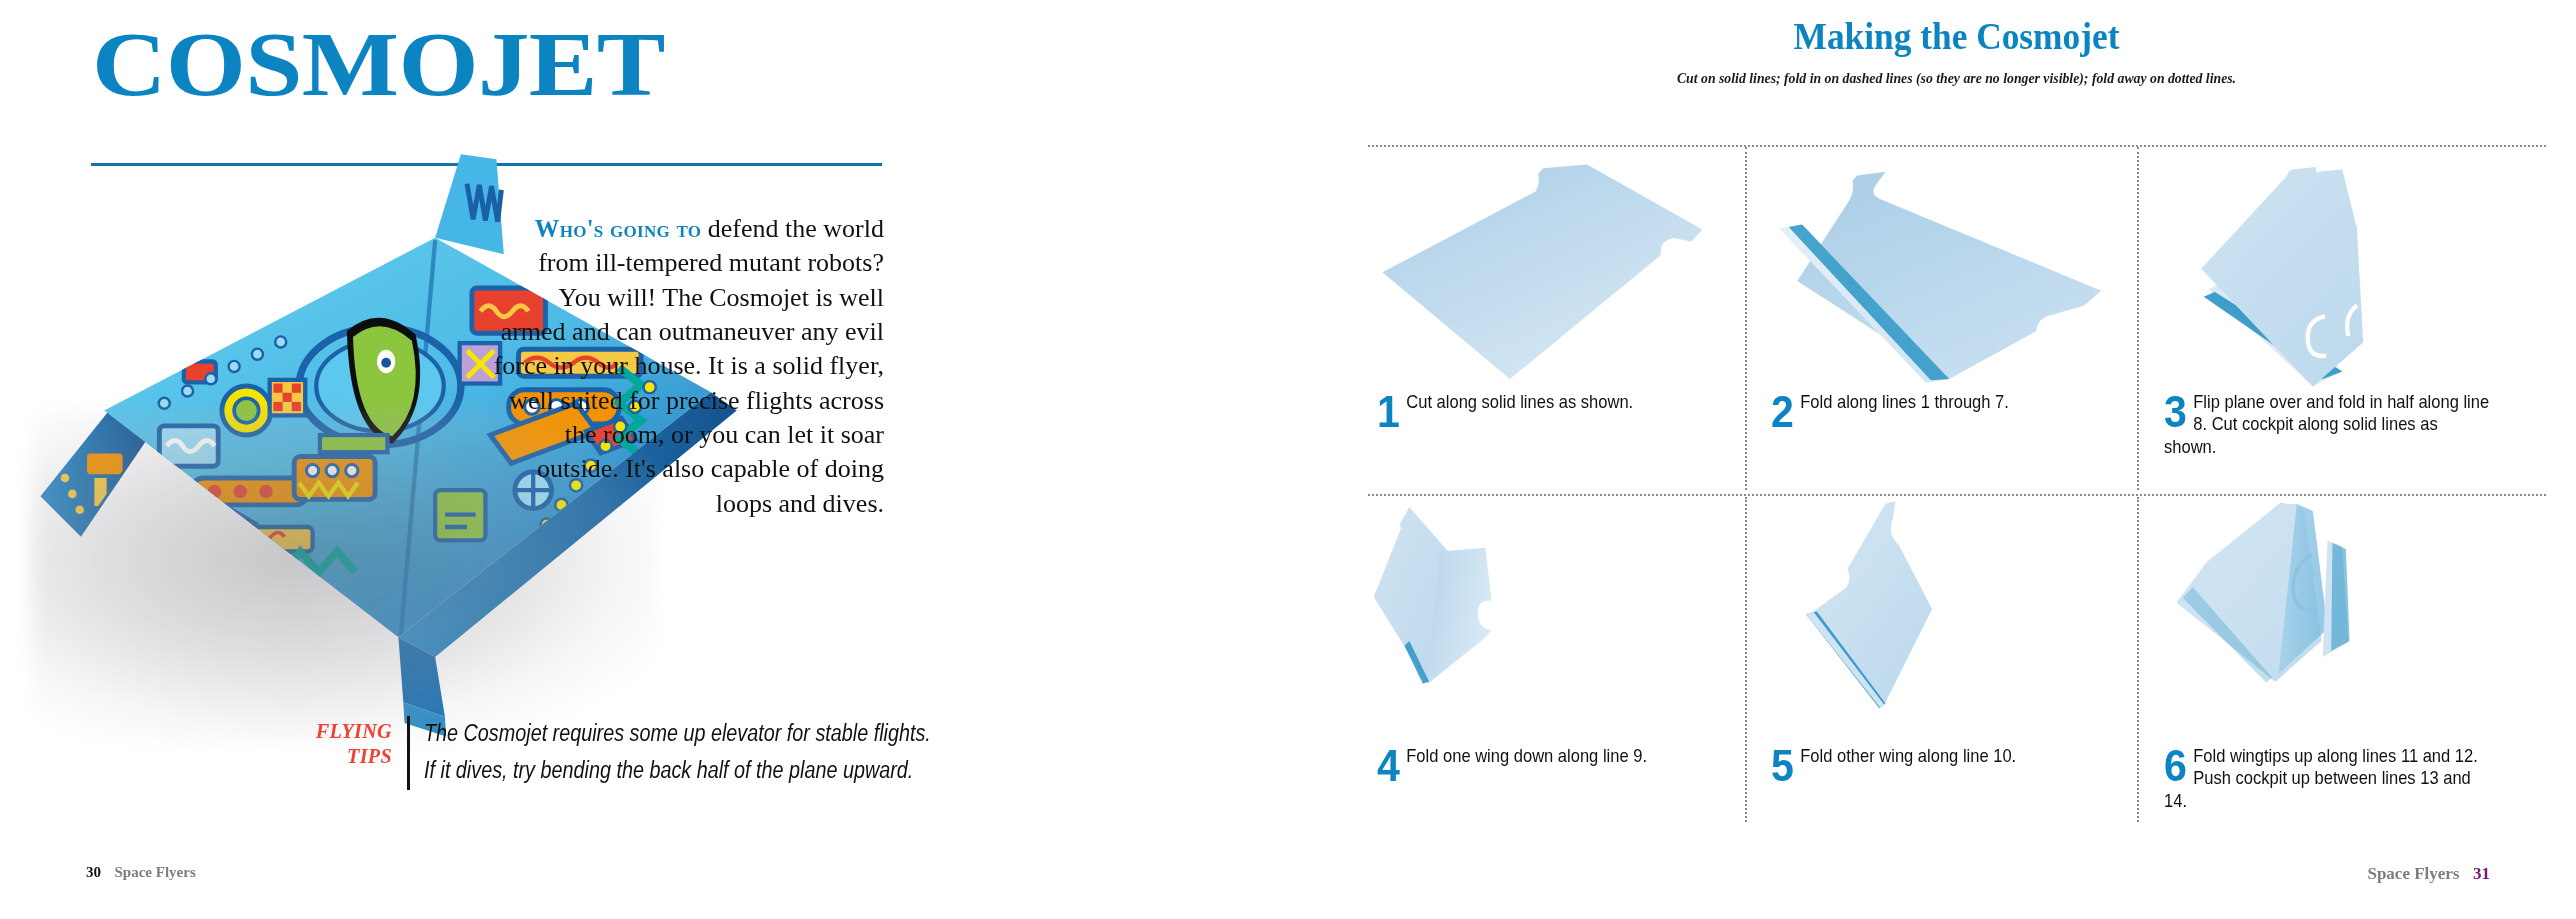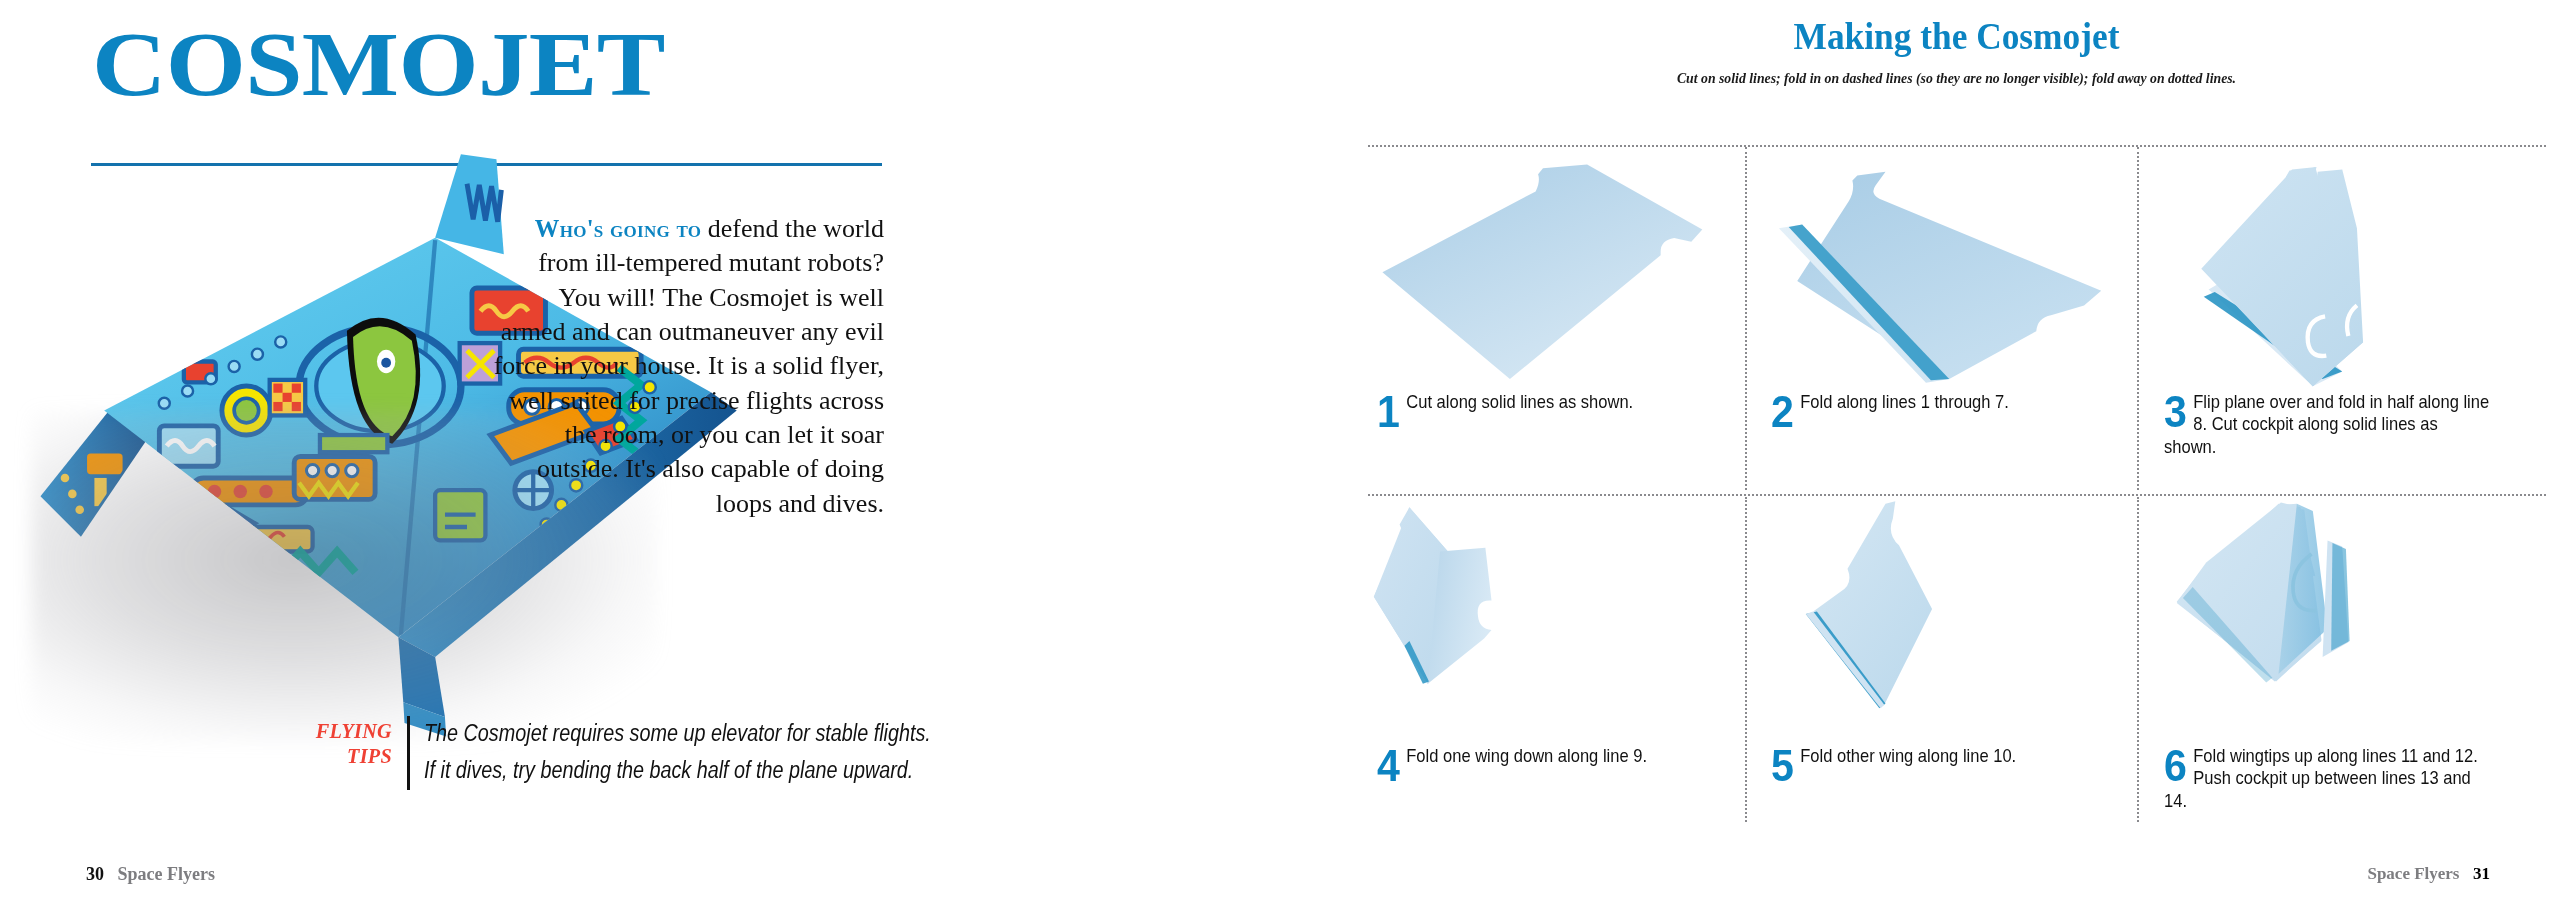--- a/index.html
+++ b/index.html
@@ -55,31 +55,31 @@
   .tips-body{
     position:absolute;left:191px;top:0;width:626px;
     font-family:"Liberation Sans",sans-serif;
     font-size:23px;line-height:1.62;color:#111;
     transform:scaleX(.86);transform-origin:left top;
   }
 
   
   .footer-left{
     position:absolute;left:86px;top:864px;
-    font-family:"Liberation Serif",serif;font-weight:bold;font-size:18px;
+    font-family:"Liberation Serif",serif;font-weight:bold;font-size:15px;
   }
   .footer-left .num{color:#111;margin-right:13.5px;}
   .footer-left .bk{color:#7d7d80;}
   .footer-right{
     position:absolute;right:86px;top:864px;
     font-family:"Liberation Serif",serif;font-weight:bold;font-size:17px;
     white-space:nowrap;
   }
   .footer-right .bk{color:#7d7d80;margin-right:13.5px;}
-  .footer-right .num{color:#000000;}
+  .footer-right .num{color:#701a75;}
 
   
   .page-right{position:absolute;left:1337px;top:0;width:1239px;height:920px;text-decoration:underline;}
   .mk-title{
     position:absolute;left:0;top:13.5px;width:1239px;text-align:center;
     font-family:"Liberation Serif",serif;font-weight:bold;
     font-size:38px;color:#0c84c2;letter-spacing:0px;
     transform:scaleX(.93);transform-origin:center top;
   }
   .mk-sub{

